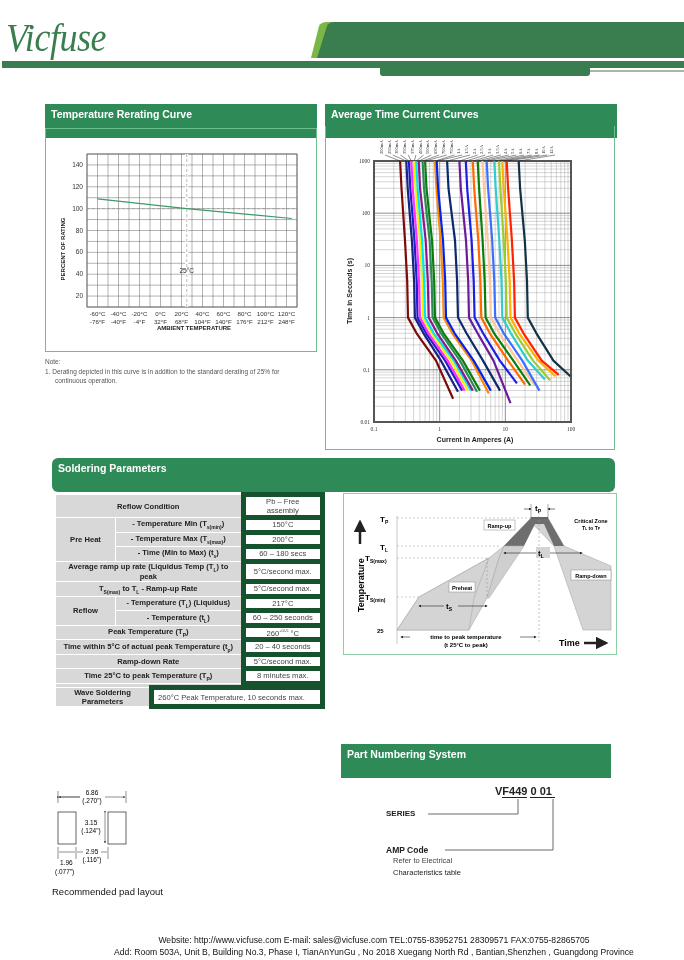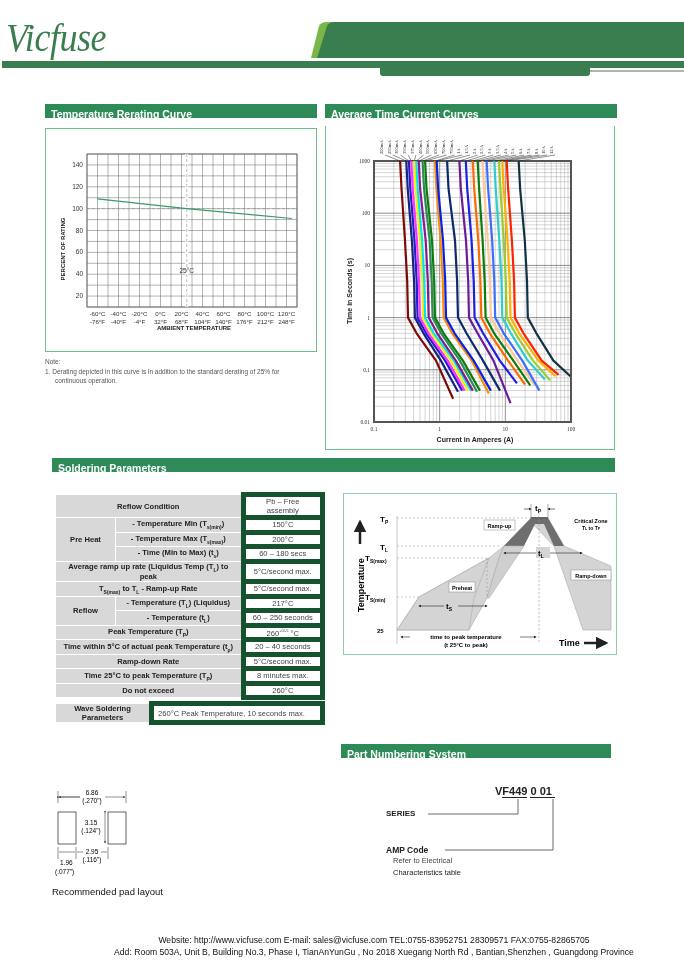--- a/index.html
+++ b/index.html
@@ -3,21 +3,21 @@
 <meta charset="utf-8">
 <style>
   * { box-sizing: border-box; margin: 0; padding: 0; }
   body { width: 684px; height: 960px; background: #fff; position: relative; overflow: hidden; font-family: "Liberation Sans", sans-serif; color: #222; }
   .abs { position: absolute; }
   .logo { left: 6px; top: 14px; font-family: "Liberation Serif", serif; font-style: italic; font-size: 40px; color: #3a7d4f; letter-spacing: -0.5px; transform: scaleX(0.9); transform-origin: left; }
   .hdr-bar { left: 2px; top: 61px; width: 682px; height: 7px; background: #3a7d4f; }
   .hdr-tab { left: 305px; top: 20px; width: 379px; height: 38px; }
   .hdr-under { left: 380px; top: 68px; width: 210px; height: 8px; background: #3a7d4f; border-radius: 0 0 3px 3px; }
   .hdr-thin { left: 590px; top: 70px; width: 94px; height: 2px; background: #a8b8a8; }
-  .sec-title { background: #2e8b57; color: #fff; font-weight: bold; font-size: 10.5px; padding: 4px 6px; height: 14px; line-height: 13px; }
+  .sec-title { background: #2e8b57; color: #fff; font-weight: bold; font-size: 10.5px; padding: 4px 6px; height: 34px; line-height: 13px; }
   .panel { border: 1px solid #6fbf8a; }
   .note { font-size: 6.5px; color: #555; line-height: 9px; }
   table.sold { border-collapse: collapse; font-size: 7.6px; }
   table.sold td { border: 1px solid #fff; padding: 0 4px; height: 14.5px; }
   table.sold td.k { background: #d8d8d8; font-weight: bold; color: #222; }
   table.sold td.v { background: #fff; color: #444; border: 5px solid #14532d; }
   .svgtxt { font-family: "Liberation Sans", sans-serif; }
   .footer { font-size: 8.6px; color: #111; text-align: center; width: 684px; left: 0; line-height: 12px; margin-left: 32px; }
 </style>
 </head>
@@ -280,21 +280,21 @@
         <text x="48" y="305" font-size="5.5" text-anchor="middle" fill="#333" font-family="Liberation Serif, serif">0.1</text>
         <text x="113.66666666666666" y="305" font-size="5.5" text-anchor="middle" fill="#333" font-family="Liberation Serif, serif">1</text>
         <text x="179.33333333333331" y="305" font-size="5.5" text-anchor="middle" fill="#333" font-family="Liberation Serif, serif">10</text>
         <text x="245" y="305" font-size="5.5" text-anchor="middle" fill="#333" font-family="Liberation Serif, serif">100</text>
       </g>
     <text class="svgtxt" font-family="Liberation Serif, serif" font-size="7" font-weight="bold" fill="#222" transform="translate(26,165) rotate(-90)" text-anchor="middle">Time in Seconds (s)</text>
     <text class="svgtxt" x="149" y="316" font-family="Liberation Serif, serif" font-size="7" font-weight="bold" fill="#222" text-anchor="middle">Current in Amperes (A)</text>
   </svg>
 </div>
 
-<div class="abs sec-title" style="left:52px;top:458px;width:563px;">Soldering Parameters</div>
+<div class="abs sec-title" style="left:52px;top:458px;width:563px;border-radius:6px;">Soldering Parameters</div>
 <table class="sold abs" style="left:55px;top:492px;width:270px;text-align:center;">
   <tbody>
       <tr>
     <td class="k" colspan="2">Reflow Condition</td>
     <td class="v">Pb – Free assembly</td>
   </tr>
   <tr>
     <td class="k" rowspan="3" style="width:60px;">Pre Heat</td>
     <td class="k"><span>- Temperature Min (T</span><sub style="font-size:5px">s(min)</sub><span>)</span></td>
     <td class="v">150°C</td>
@@ -339,21 +339,21 @@
   <tr>
     <td class="k" colspan="2"><span>Time 25°C to peak Temperature (T</span><sub style="font-size:5px">P</sub><span>)</span></td>
     <td class="v">8 minutes max.</td>
   </tr>
   <tr>
     <td class="k" colspan="2">Do not exceed</td>
     <td class="v">260°C</td>
   </tr>
 </tbody>
   </table>
-<table class="sold abs" style="left:55px;top:685px;width:270px;margin-top:16px;">
+<table class="sold abs" style="left:55px;top:685px;width:270px;">
   <tbody>
       <tr>
     <td class="k" style="text-align:center;width:96px;">Wave Soldering Parameters</td>
     <td class="v">260°C Peak Temperature, 10 seconds max.</td>
   </tr>
 </tbody>
   </table>
 
 <div class="abs" style="left:343px;top:493px;width:274px;height:162px;border:1px solid #8fcfa8;">
 <svg width="272" height="160">

